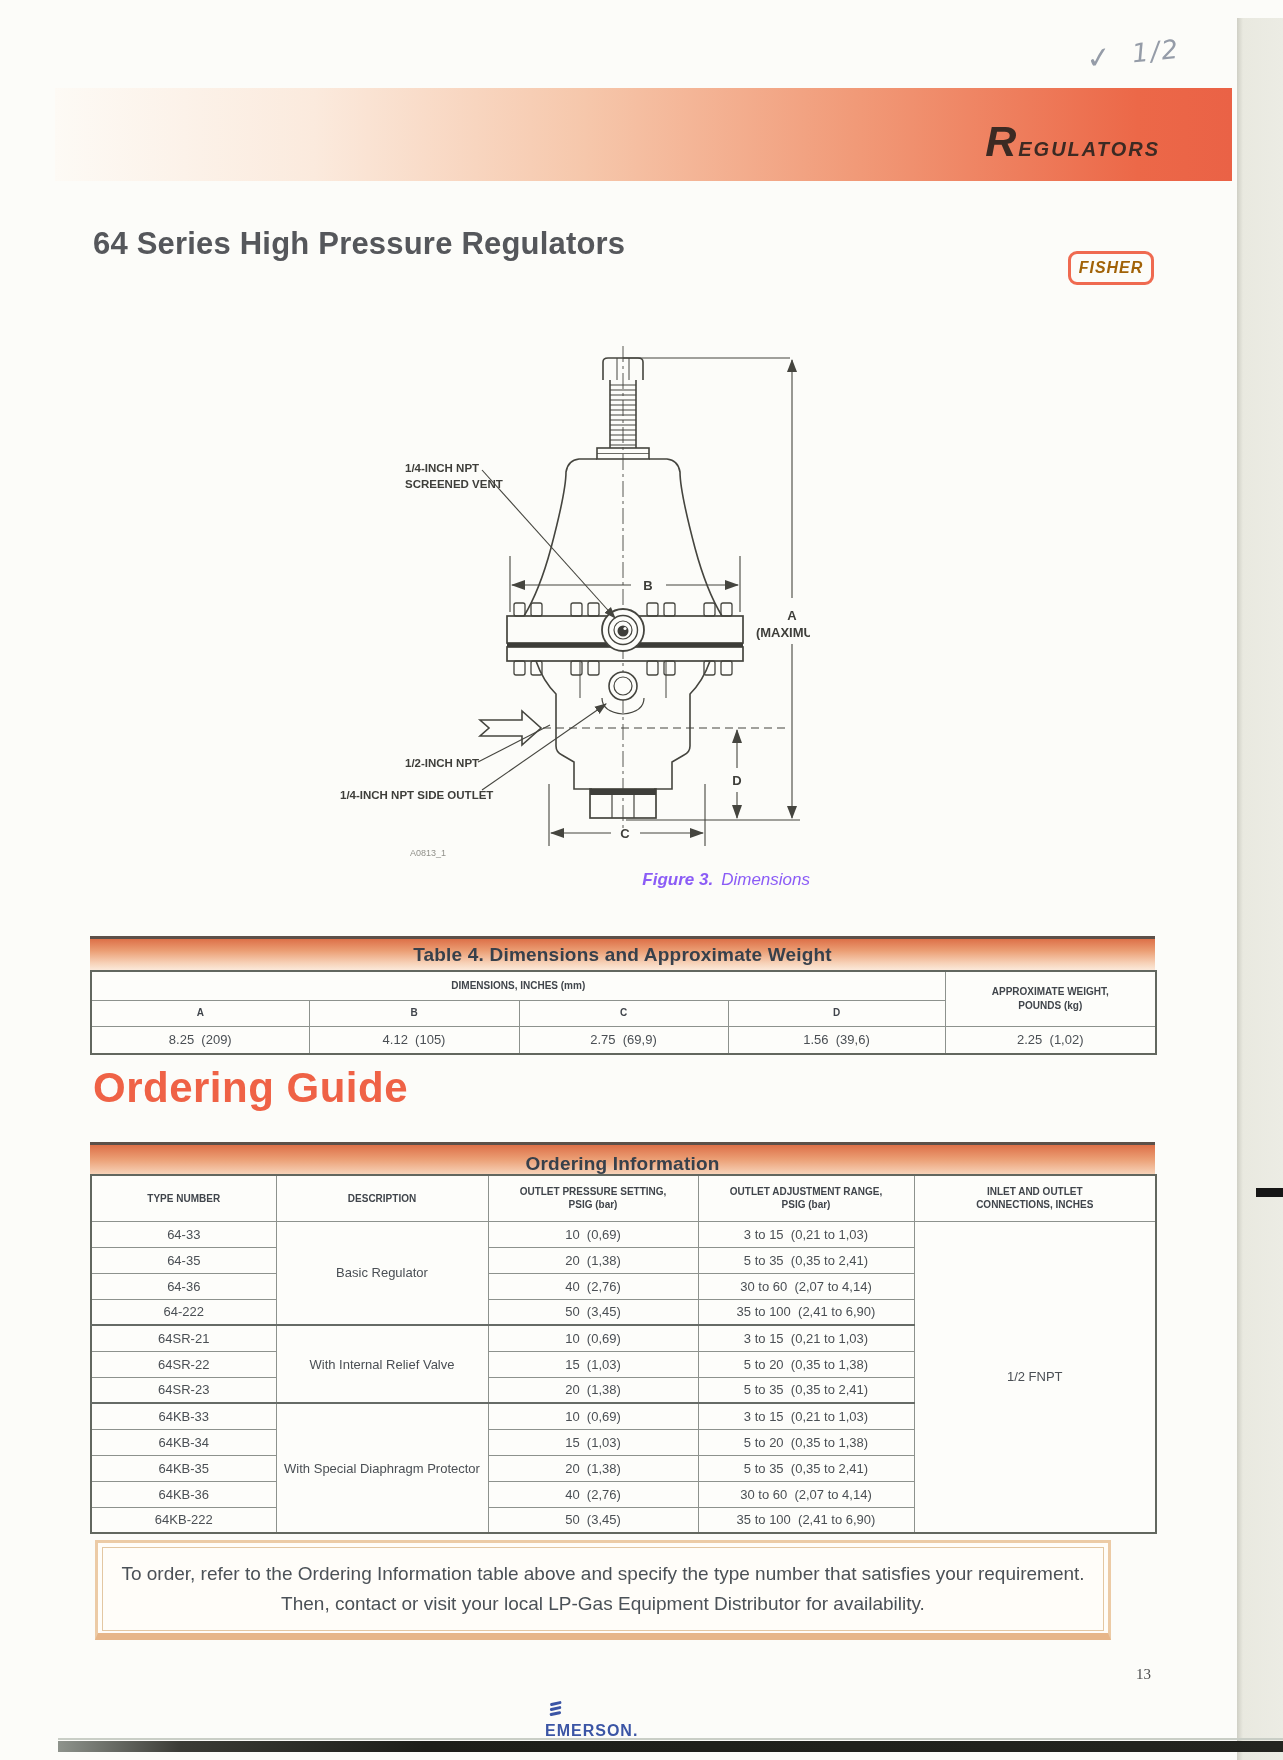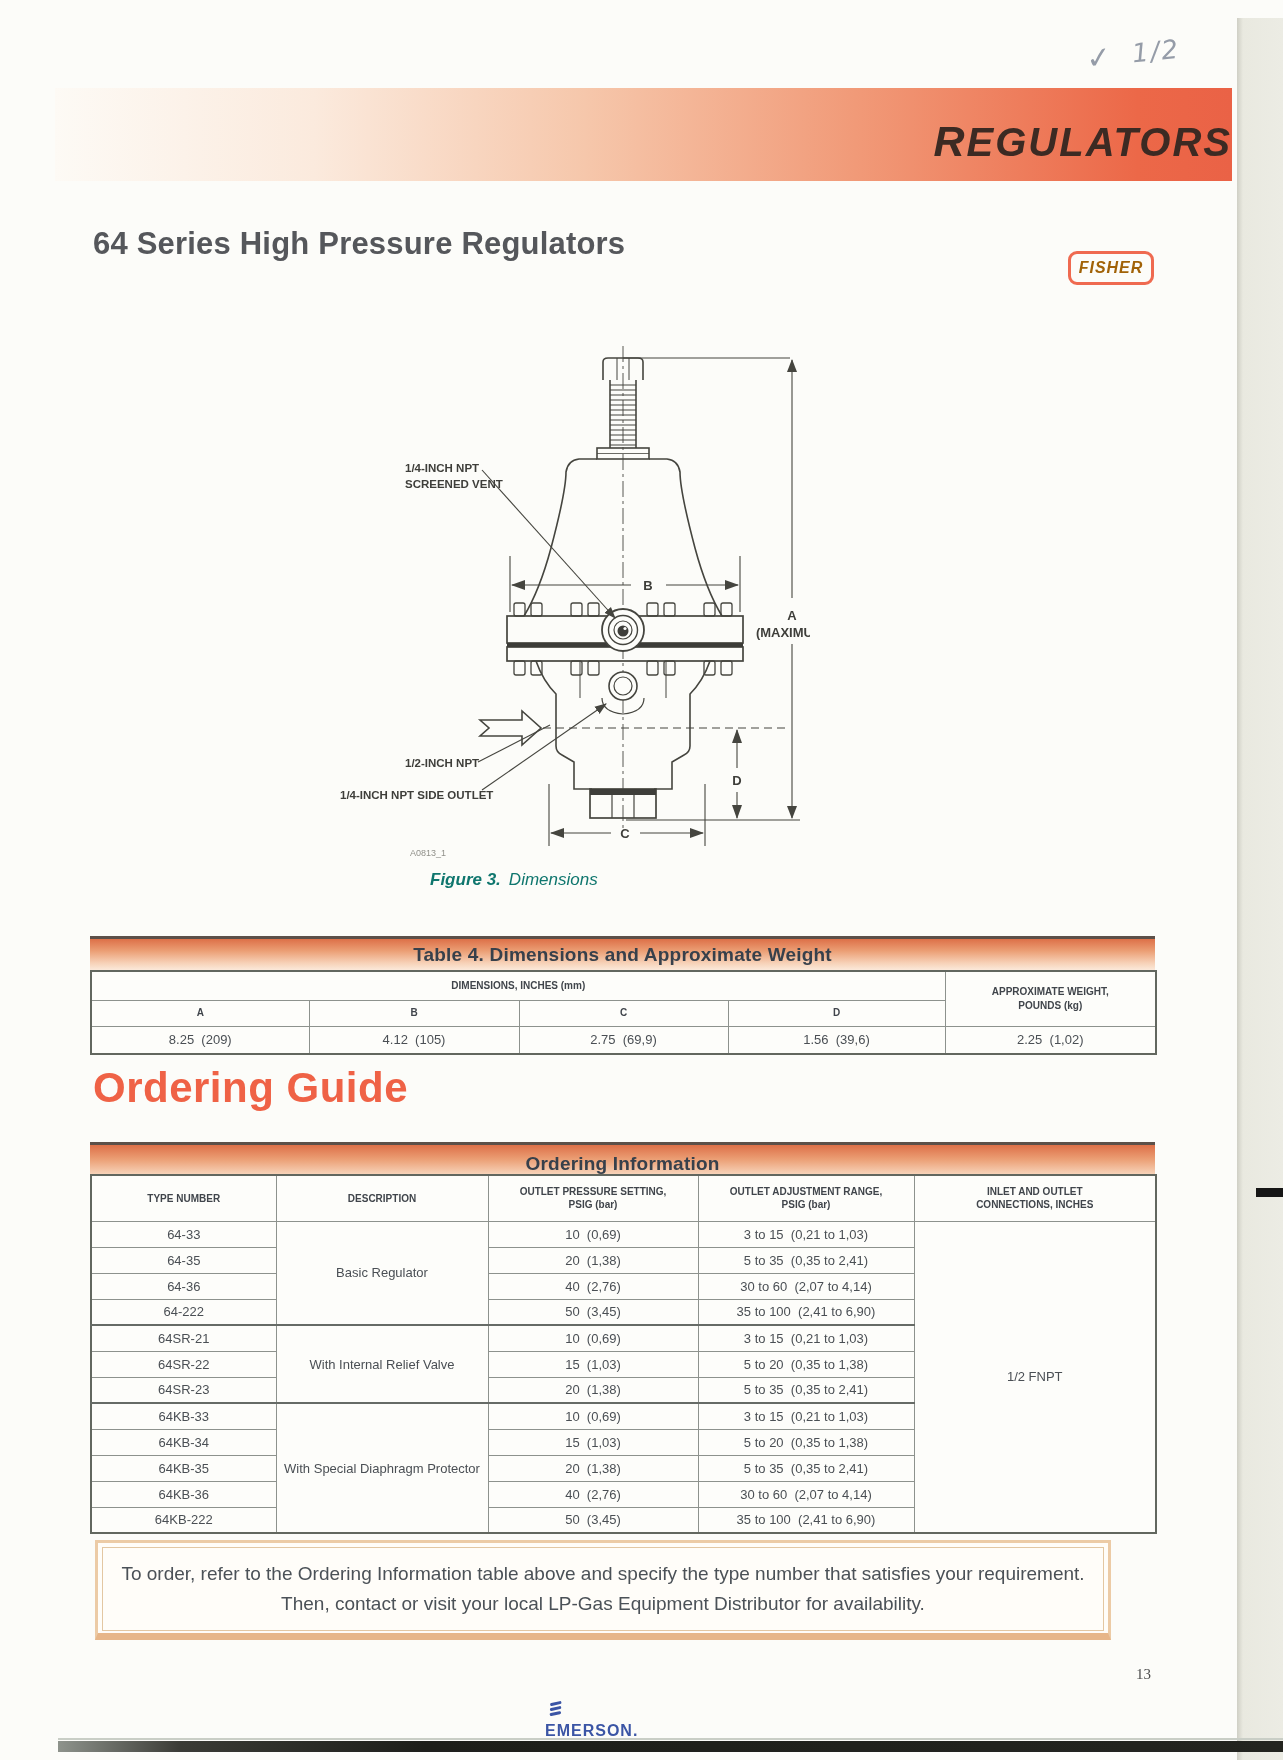--- a/index.html
+++ b/index.html
@@ -16,38 +16,38 @@
   
   .handwriting{position:absolute;color:#959ca8;font-family:"DejaVu Sans",sans-serif;
       font-style:italic;transform:rotate(-6deg);}
   .hw-check{left:1086px;top:40px;font-size:30px;}
   .hw-note{left:1132px;top:36px;font-size:26px;letter-spacing:2px;}
 
   
   .banner{position:absolute;left:55px;top:88px;width:1177px;height:93px;
       background:linear-gradient(90deg,#fdfaf5 0%,#fbeadd 22%,#f6c7ab 45%,#f19a78 68%,#ec6848 92%,#ea6246 100%);
       display:flex;align-items:center;justify-content:flex-end;}
-  .banner-title{display:block;padding-top:14px;
-      font-style:italic;font-weight:800;font-size:40px;letter-spacing:2px;
+  .banner-title{display:block;padding-right:72px;padding-top:14px;
+      font-style:italic;font-weight:800;font-size:20px;letter-spacing:2px;
       color:#3c2a23;}
   .banner-title::first-letter{font-size:43px;}
 
   
   .doc-title{position:absolute;left:93px;top:226px;font-size:31px;font-weight:bold;
       color:#55575b;letter-spacing:0.2px;}
   .fisher-logo{position:absolute;left:1068px;top:251px;width:86px;height:34px;
       border:3px solid #ef6a50;border-radius:9px;box-sizing:border-box;
       display:flex;align-items:center;justify-content:center;}
   .fisher-logo span{color:#a16207;font-weight:800;font-size:16px;letter-spacing:1px;
       font-style:italic;}
 
   
   .fig-svg{position:absolute;left:330px;top:300px;}
-  .fig-caption{position:absolute;left:430px;top:870px;width:380px;text-align:left;
-      font-size:17px;color:#0f766e;}
+  .fig-caption{position:absolute;left:430px;top:870px;width:380px;text-align:right;
+      font-size:17px;color:#8b5cf6;}
   .fig-caption .fc-b{font-weight:bold;font-style:italic;margin-right:8px;}
   .fig-caption .fc-i{font-style:italic;}
 
   
   .grad-bar{position:absolute;border-top:3px solid #5c5049;box-sizing:border-box;
       background:linear-gradient(180deg,#dd7048 0%,#eb9e74 38%,#f7d2b8 78%,#fbe9da 100%);
       display:flex;align-items:center;justify-content:center;
       font-weight:bold;font-size:19px;color:#37404b;letter-spacing:0.2px;}
   table.sheet{position:absolute;border-collapse:collapse;table-layout:fixed;
       background:#fdfdfa;}

